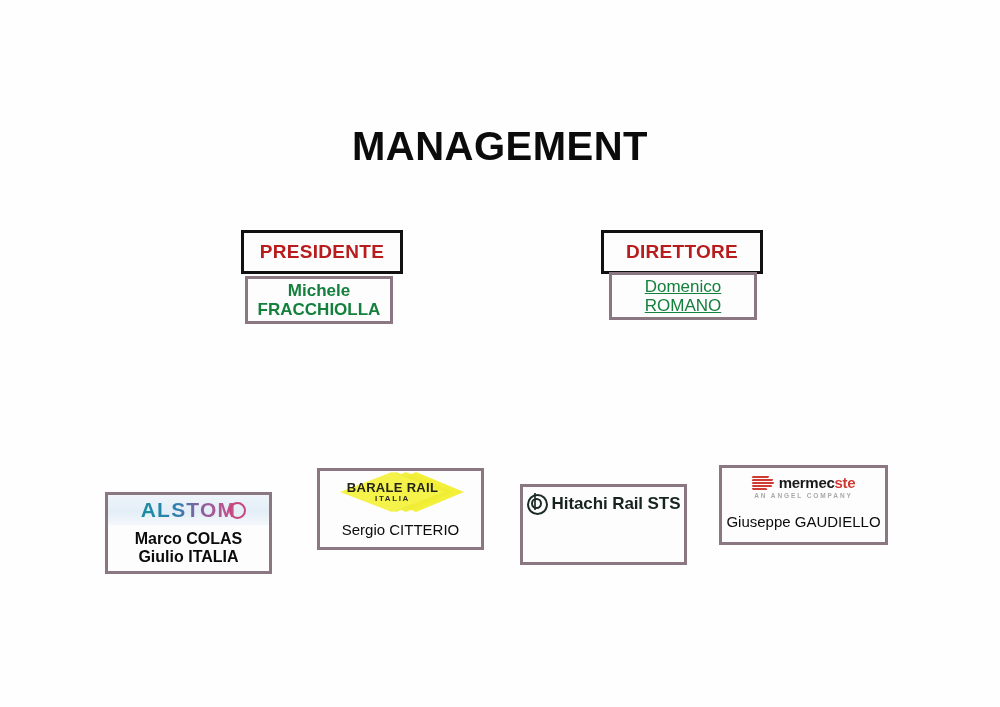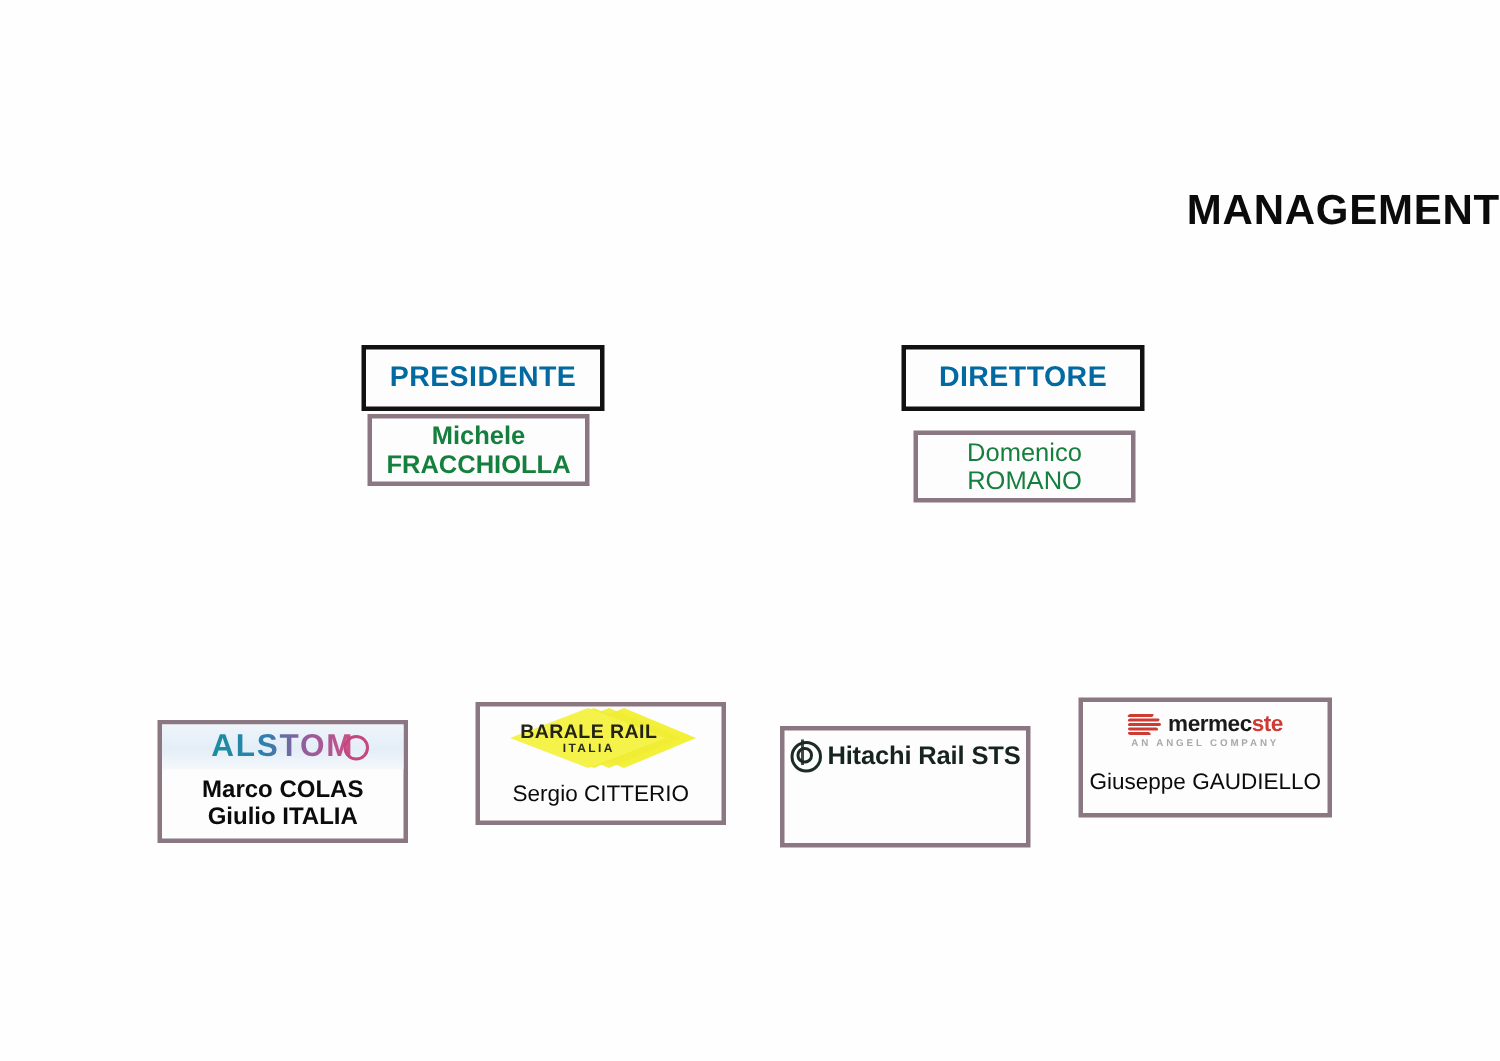--- a/index.html
+++ b/index.html
@@ -15,57 +15,57 @@
     font-family: "Liberation Sans", sans-serif;
     overflow: hidden;
   }
 
   
   #page-title {
     position: absolute;
     left: 0;
     top: 124px;
     width: 1000px;
-    text-align: right;
-    font-size: 28px;
+    text-align: center;
+    font-size: 40px;
     font-weight: bold;
     letter-spacing: 0.5px;
     color: #0b0b0b;
   }
 
   
   .role-box {
     position: absolute;
     border: 3px solid #111111;
     background: #fdfdfd;
     display: flex;
     align-items: center;
     justify-content: center;
     font-size: 19px;
     font-weight: bold;
     letter-spacing: 0.3px;
-    color: #0369a1;
+    color: #b91c1c;
   }
   #role-box-presidente { left: 241px; top: 230px; width: 156px; height: 38px; }
   #role-box-direttore  { left: 601px; top: 230px; width: 156px; height: 38px; }
 
   
   .person-box {
     position: absolute;
     border: 3px solid #8a7782;
     background: #fdfdfd;
     display: flex;
     flex-direction: column;
     align-items: center;
     justify-content: center;
     color: #15803d;
     line-height: 1.12;
   }
   #person-box-presidente { left: 245px; top: 276px; width: 142px; height: 42px; }
-  #person-box-direttore  { left: 609px; top: 287px; width: 142px; height: 42px; }
+  #person-box-direttore  { left: 609px; top: 272px; width: 142px; height: 42px; text-decoration: underline; }
   .person-line-bold   { font-size: 17px; font-weight: bold; white-space: nowrap; }
   .person-line-normal { font-size: 17px; font-weight: normal; white-space: nowrap; }
 
   
   #consiglieri-banner {
     position: absolute;
     left: 82px;
     top: 417px;
     width: 828px;
     height: 41px;
@@ -83,21 +83,21 @@
   
   .company-card {
     position: absolute;
     border: 3px solid #8a7782;
     background: #fdfdfd;
     display: flex;
     flex-direction: column;
     align-items: center;
     box-sizing: border-box;
   }
-  #company-card-0 { left: 105px; top: 480px; width: 167px; height: 82px; }
+  #company-card-0 { left: 105px; top: 492px; width: 167px; height: 82px; }
   #company-card-1 { left: 317px; top: 468px; width: 167px; height: 82px; }
   #company-card-2 { left: 520px; top: 484px; width: 167px; height: 81px; }
   #company-card-3 { left: 719px; top: 465px; width: 169px; height: 80px; }
 
   .card-logo-slot {
     width: 100%;
     display: flex;
     align-items: center;
     justify-content: center;
     flex: 0 0 auto;

